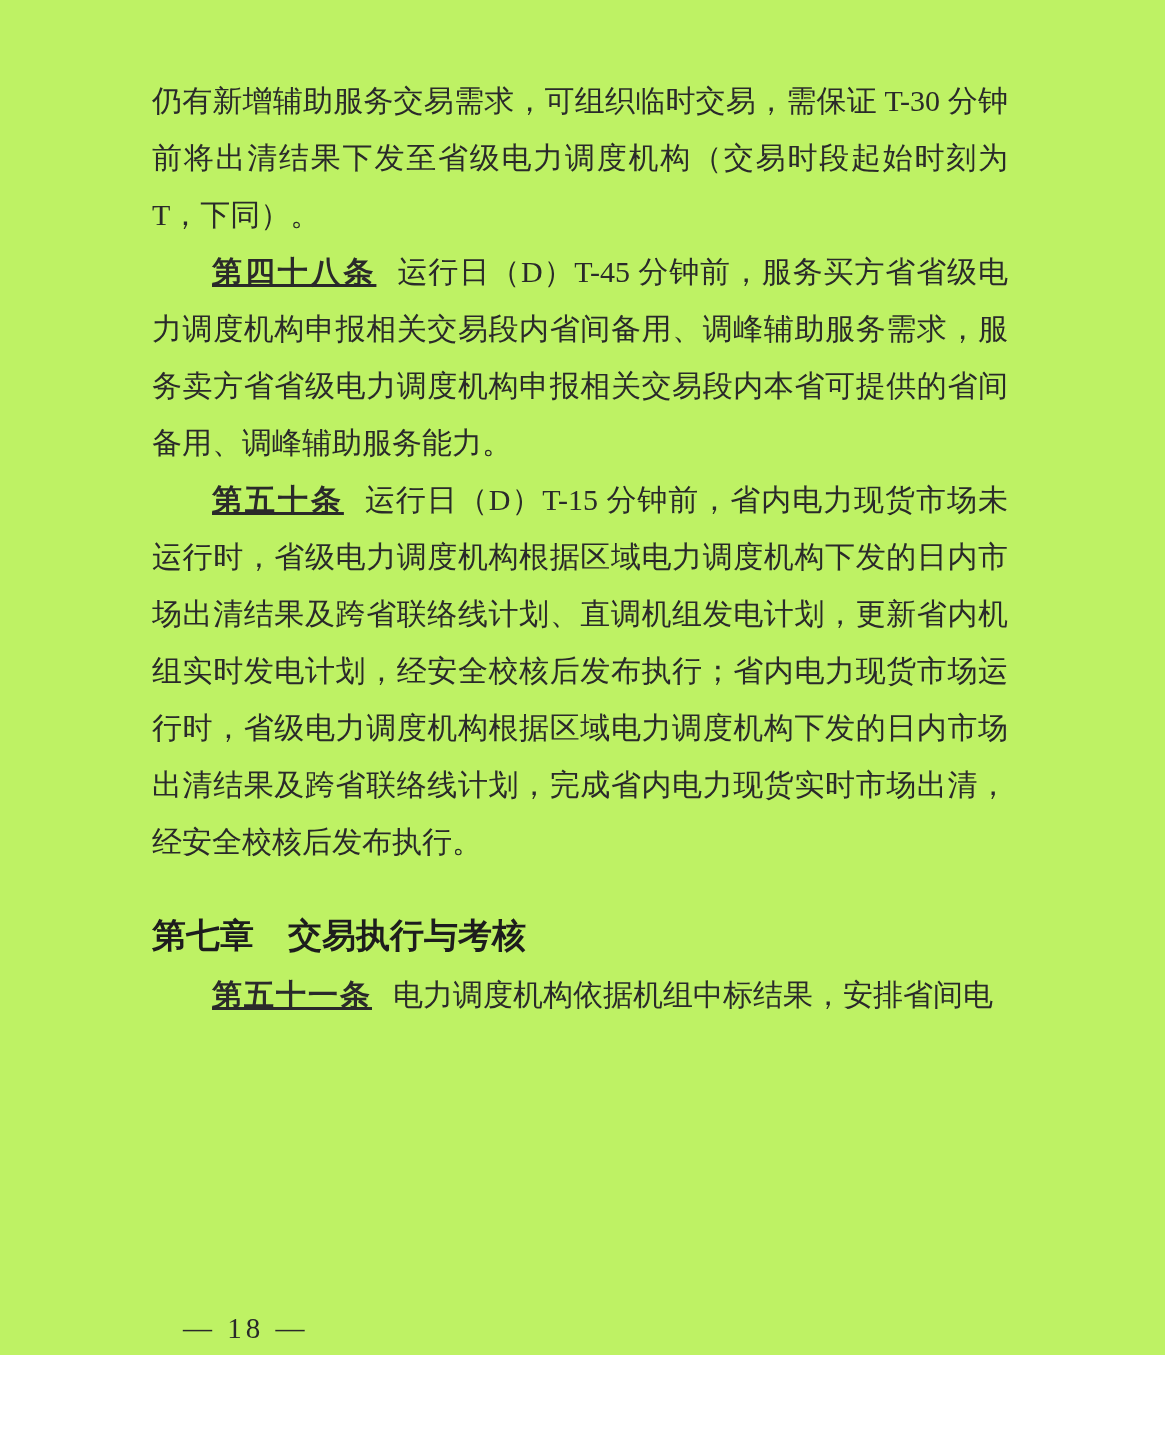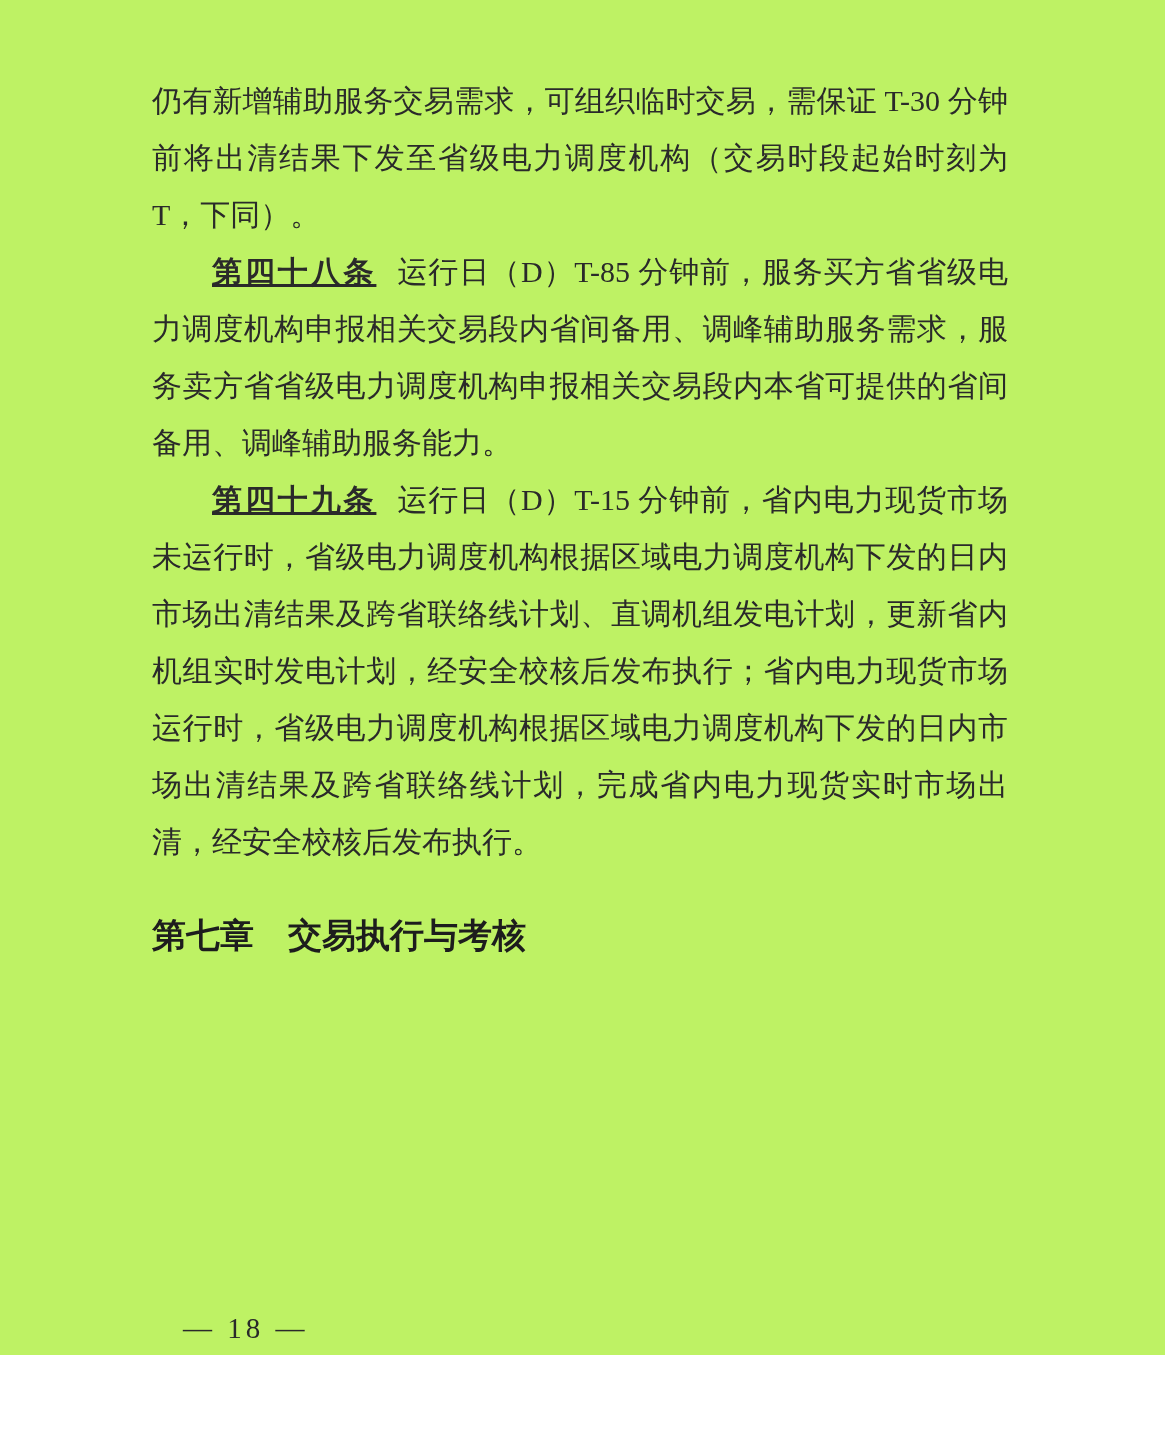--- a/index.html
+++ b/index.html
@@ -90,28 +90,29 @@
 <body>
 
 <div class="page">
 
   <main class="body-text">
 
     <div>
 
         <p class="para"><span>仍有新增辅助服务交易需求，可组织临时交易，需保证 T-30 分钟前将出清结果下发至省级电力调度机构（交易时段起始时刻为 T，下同）。</span></p>
 
-        <p class="para indent"><b class="lead">第四十八条</b><span>运行日（D）T-85 分钟前，服务买方省省级电力调度机构申报相关交易段内省间备用、调峰辅助服务需求，服务卖方省省级电力调度机构申报相关交易段内本省可提供的省间备用、调峰辅助服务能力。</span></p>
+        <p class="para indent"><b class="lead">第四十八条</b><span>运行日（D）T-45 分钟前，服务买方省省级电力调度机构申报相关交易段内省间备用、调峰辅助服务需求，服务卖方省省级电力调度机构申报相关交易段内本省可提供的省间备用、调峰辅助服务能力。</span></p>
 
 
-        <p class="para indent"><b class="lead">第四十九条</b><span>运行日（D）T-15 分钟前，省内电力现货市场未运行时，省级电力调度机构根据区域电力调度机构下发的日内市场出清结果及跨省联络线计划、直调机组发电计划，更新省内机组实时发电计划，经安全校核后发布执行；省内电力现货市场运行时，省级电力调度机构根据区域电力调度机构下发的日内市场出清结果及跨省联络线计划，完成省内电力现货实时市场出清，经安全校核后发布执行。</span></p>
+        <p class="para indent"><b class="lead">第五十条</b><span>运行日（D）T-15 分钟前，省内电力现货市场未运行时，省级电力调度机构根据区域电力调度机构下发的日内市场出清结果及跨省联络线计划、直调机组发电计划，更新省内机组实时发电计划，经安全校核后发布执行；省内电力现货市场运行时，省级电力调度机构根据区域电力调度机构下发的日内市场出清结果及跨省联络线计划，完成省内电力现货实时市场出清，经安全校核后发布执行。</span></p>
       </div>
 
     <h2 class="chapter">第七章　交易执行与考核</h2>
 
+    <p class="para indent"><b class="lead">第五十一条</b><span>电力调度机构依据机组中标结果，安排省间电</span></p>
 
   </main>
 
   <div class="page-number">— 18 —</div>
 
   <div class="watermark" style="color: rgb(230, 0, 18);">
     <span class="wm-latin">ESCN</span>
       <span class="wm-cjk">第四十八条</span>
   </div>
 

